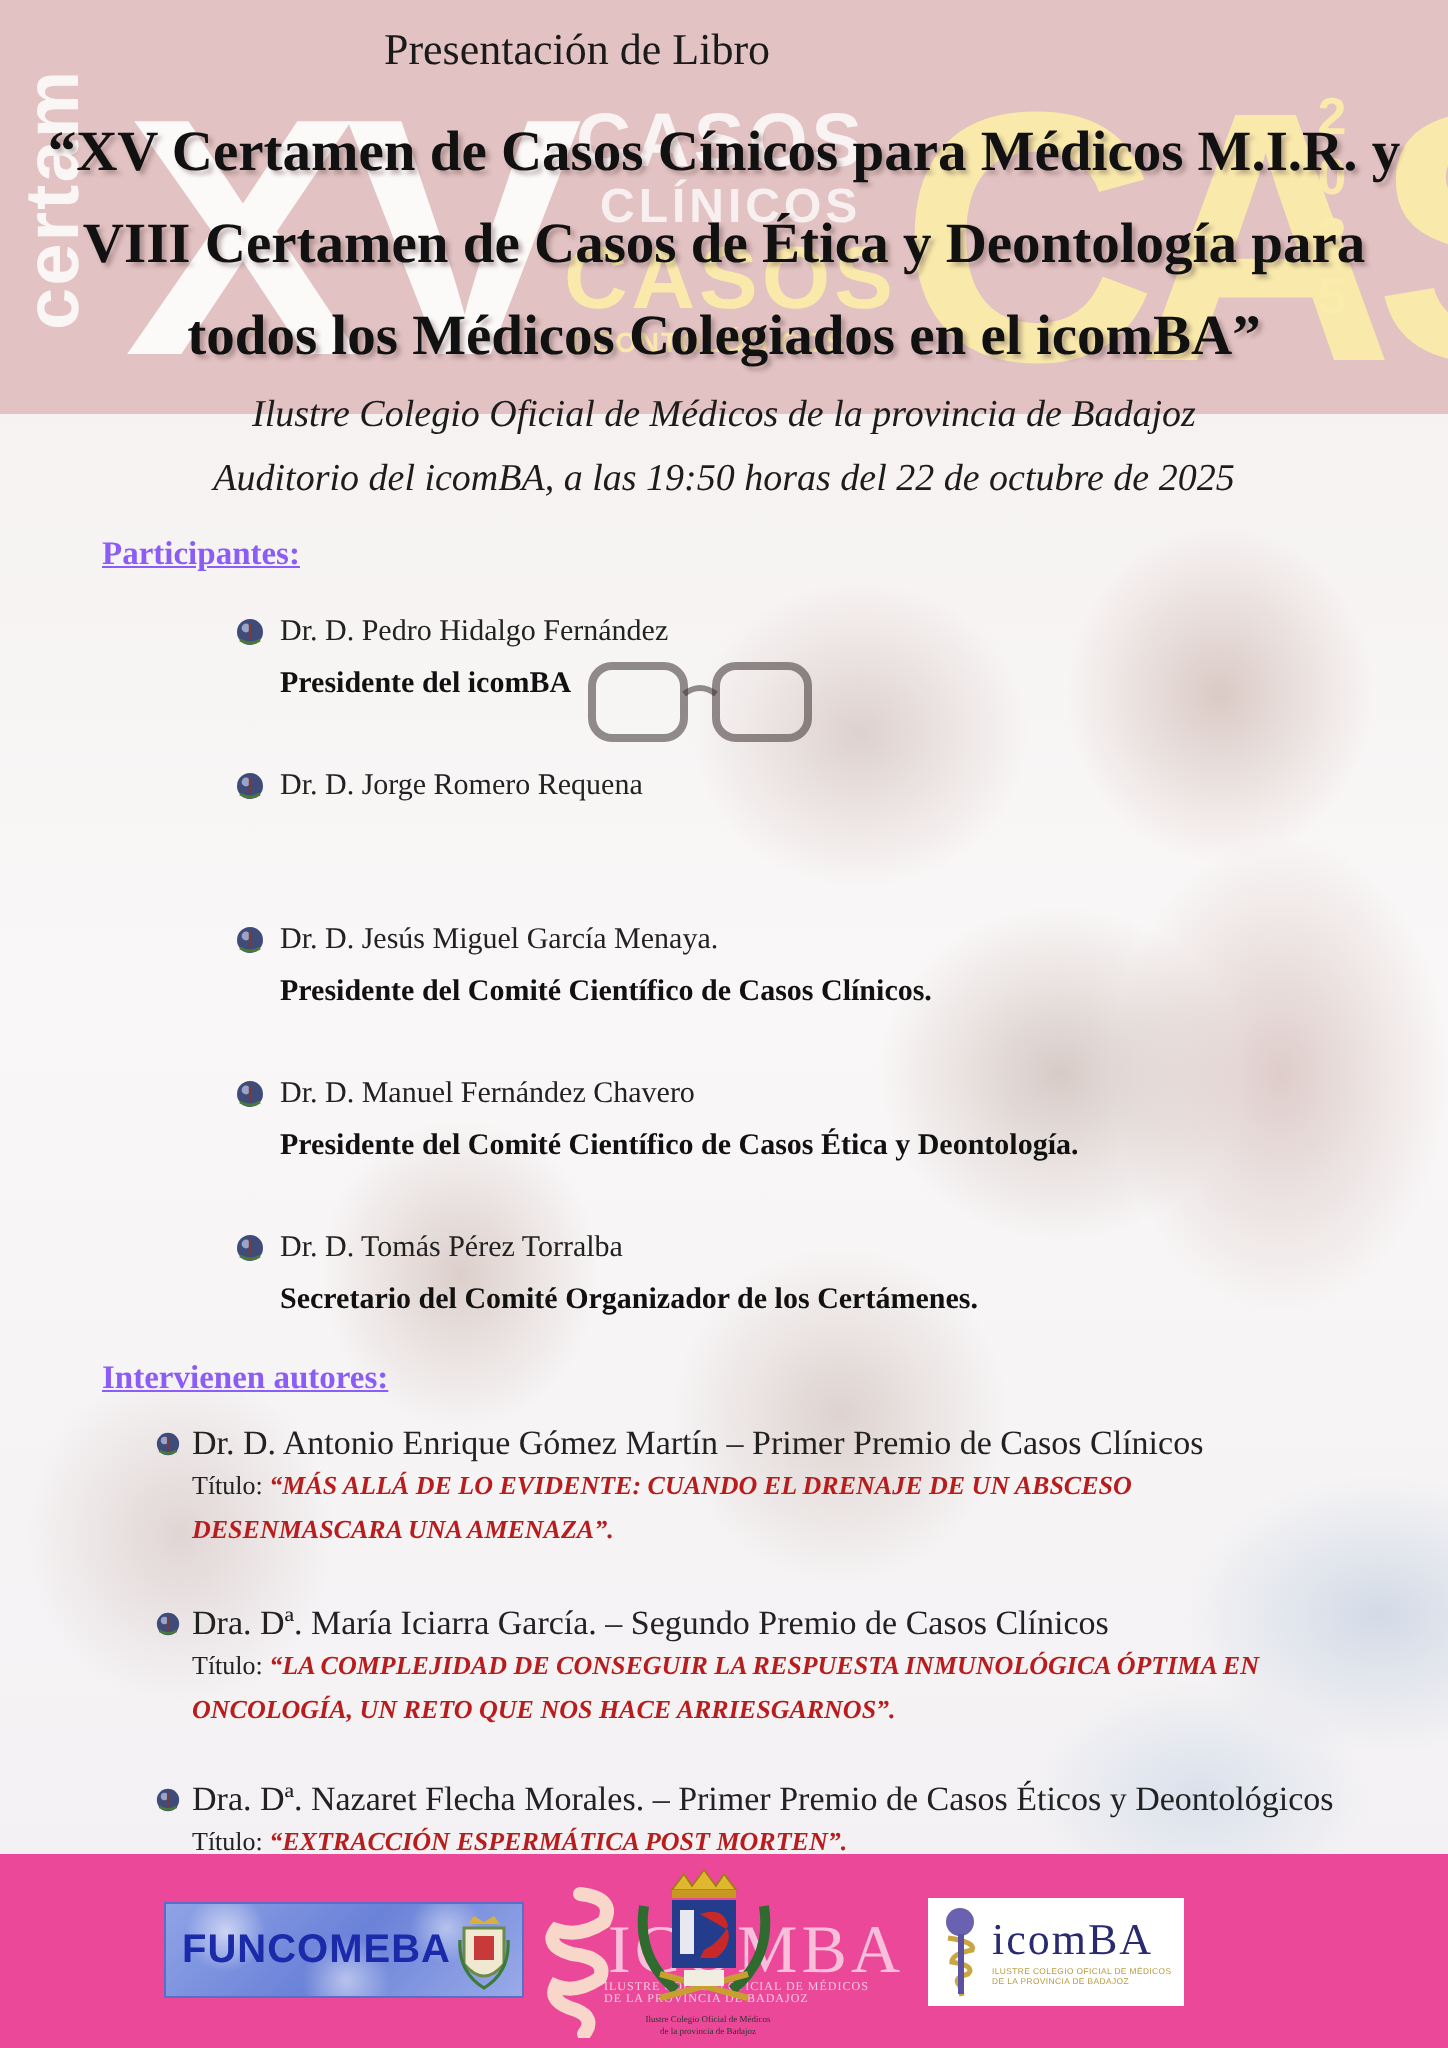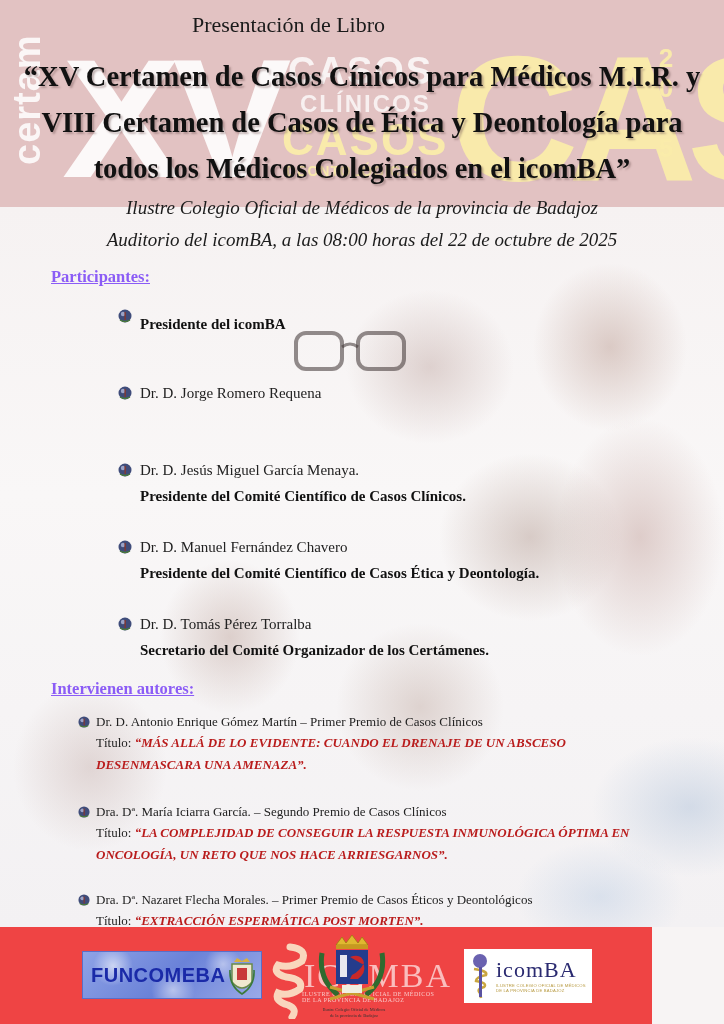--- a/index.html
+++ b/index.html
@@ -74,28 +74,28 @@
   }
   .person {
     position: absolute; left: 118px;
   }
   .person .name { font-size: 15px; color: #222; line-height: 18px; padding-left: 22px; position: relative; }
   .person .role { font-size: 15px; font-weight: bold; color: #111; line-height: 18px; padding-left: 22px; margin-top: 8px; }
   .bullet {
     position: absolute; left: 0; top: 2px; width: 14px; height: 14px;
   }
   .author { position: absolute; left: 78px; }
-  .author .name { font-size: 13px; color: #222; line-height: 16px; padding-left: 18px; position: relative; }
+  .author .name { font-size: 17px; color: #222; line-height: 16px; padding-left: 18px; position: relative; }
   .author .title { font-size: 13px; color: #222; line-height: 22px; padding-left: 18px; margin-top: 2px; }
   .author .title b { font-style: italic; font-weight: bold; color: #b91c1c; }
   .author .bullet { width: 12px; height: 12px; top: 2px; }
   
   .footer {
-    position: absolute; left: 0; top: 927px; width: 652px; height: 97px;
-    background: #ef4444;
+    position: absolute; left: 0; top: 927px; width: 724px; height: 97px;
+    background: #ec4899;
     padding-left: 48px;
   }
   .funcomeba {
     position: absolute; left: 82px; top: 24px; width: 180px; height: 48px;
     background:
       radial-gradient(circle at 30px 14px, rgba(255,255,255,0.6), rgba(255,255,255,0) 20px),
       radial-gradient(circle at 90px 38px, rgba(255,255,255,0.5), rgba(255,255,255,0) 22px),
       radial-gradient(circle at 140px 12px, rgba(255,255,255,0.45), rgba(255,255,255,0) 18px),
       linear-gradient(135deg, #8fa3e6, #6a82d8 50%, #9aaae8);
     border: 1px solid #5a6ec8;
@@ -156,32 +156,33 @@
 
   <div class="hdr-sub">Presentación de Libro</div>
   <div class="hdr-title">
     <div>“XV Certamen de Casos Cínicos para Médicos M.I.R. y</div>
     <div>VIII Certamen de Casos de Ética y Deontología para</div>
     <div>todos los Médicos Colegiados en el icomBA”</div>
   </div>
 </div>
 
 <div class="italic-line" style="top:197px;">Ilustre Colegio Oficial de Médicos de la provincia de Badajoz</div>
-<div class="italic-line" style="top:229px;">Auditorio del icomBA, a las 08:00 horas del 22 de octubre de 2025</div>
+<div class="italic-line" style="top:229px;">Auditorio del icomBA, a las 19:50 horas del 22 de octubre de 2025</div>
 
 <div class="section-h" style="top:267px;">Participantes:</div>
 
 <div class="person" style="top:307px;">
   <div class="name">
     <svg class="bullet" viewBox="0 0 14 14">
       <circle cx="7" cy="7" r="6.5" fill="#3f4c7a"></circle>
         <circle cx="5" cy="5" r="2.2" fill="#9aa3c8"></circle>
       <rect x="6.4" y="3" width="1.6" height="8" fill="#7a3a3a"></rect>
         <path d="M2 11 Q7 14 12 11" stroke="#4a7a3a" stroke-width="1.4" fill="none"></path>
     </svg>
+    <span>Dr. D. Pedro Hidalgo Fernández</span>
   </div>
   <div class="role">Presidente del icomBA</div>
 </div>
 
 <div class="person" style="top:384px;">
   <div class="name">
     <svg class="bullet" viewBox="0 0 14 14">
       <circle cx="7" cy="7" r="6.5" fill="#3f4c7a"></circle>
         <circle cx="5" cy="5" r="2.2" fill="#9aa3c8"></circle>
       <rect x="6.4" y="3" width="1.6" height="8" fill="#7a3a3a"></rect>

